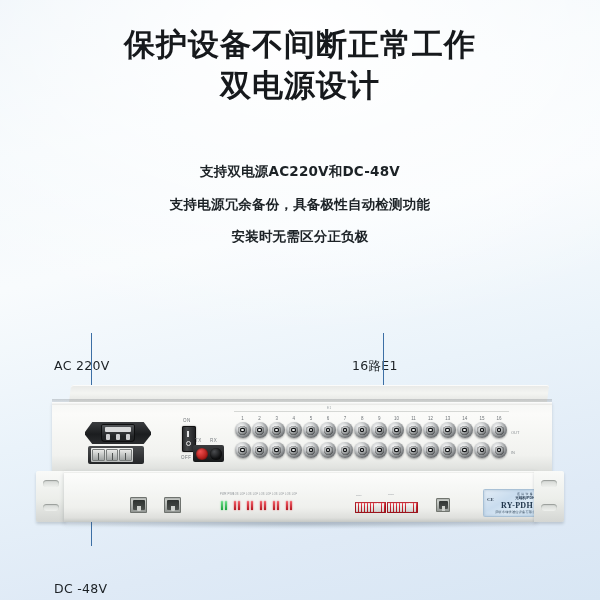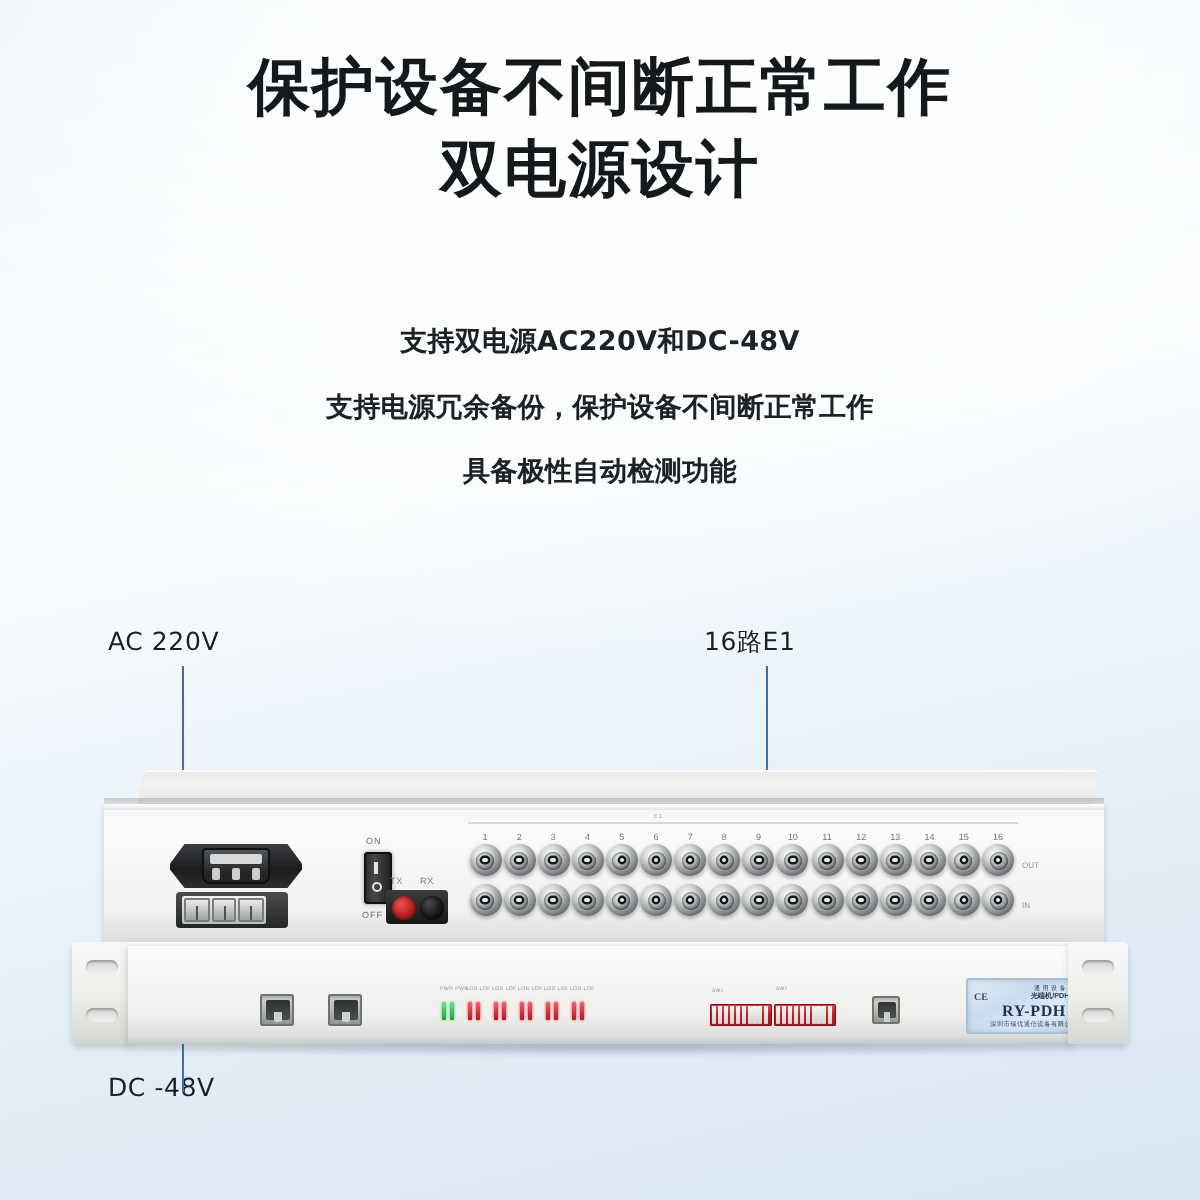--- a/index.html
+++ b/index.html
@@ -58,20 +58,21 @@
   }
 
   
   .callout {
     position: absolute;
     font-family: "DejaVu Sans", "Liberation Sans", sans-serif;
     font-size: 12.5px;
     color: #1b2024;
     white-space: nowrap;
     letter-spacing: 0.3px;
+    margin-top: 45px;
   }
   #callout-ac { left: 54px; top: 313px; }
   #callout-dc { left: 54px; top: 536px; }
   #callout-e1 { left: 352px; top: 313px; }
 
   .leader {
     position: absolute;
     background: #3c6fa5;
   }
   .leader-v { width: 1px; }
@@ -619,22 +620,22 @@
 
 <div id="page">
 
   <div class="headline-block">
     <div class="headline l2">保护设备不间断正常工作</div>
     <div class="headline l1">双电源设计</div>
   </div>
 
   <div class="sub-block">
     <div class="subline">支持双电源AC220V和DC-48V</div>
-    <div class="subline">支持电源冗余备份，保护设备不间断正常工作</div>
-    <div class="subline">具备极性自动检测功能</div>
+    <div class="subline">支持电源冗余备份，具备极性自动检测功能</div>
+    <div class="subline">安装时无需区分正负极</div>
   </div>
 
   <div class="callout" id="callout-ac">AC 220V</div>
   <div class="leader leader-v" style="left:91px; top:333px; height:112px;"></div>
 
   <div class="callout" id="callout-dc">DC -48V</div>
   <div class="leader leader-v" style="left:91px; top:448px; height:98px;"></div>
 
   <div class="callout" id="callout-e1">16路E1</div>
   <div class="leader leader-v" style="left:383px; top:333px; height:74px;"></div>

